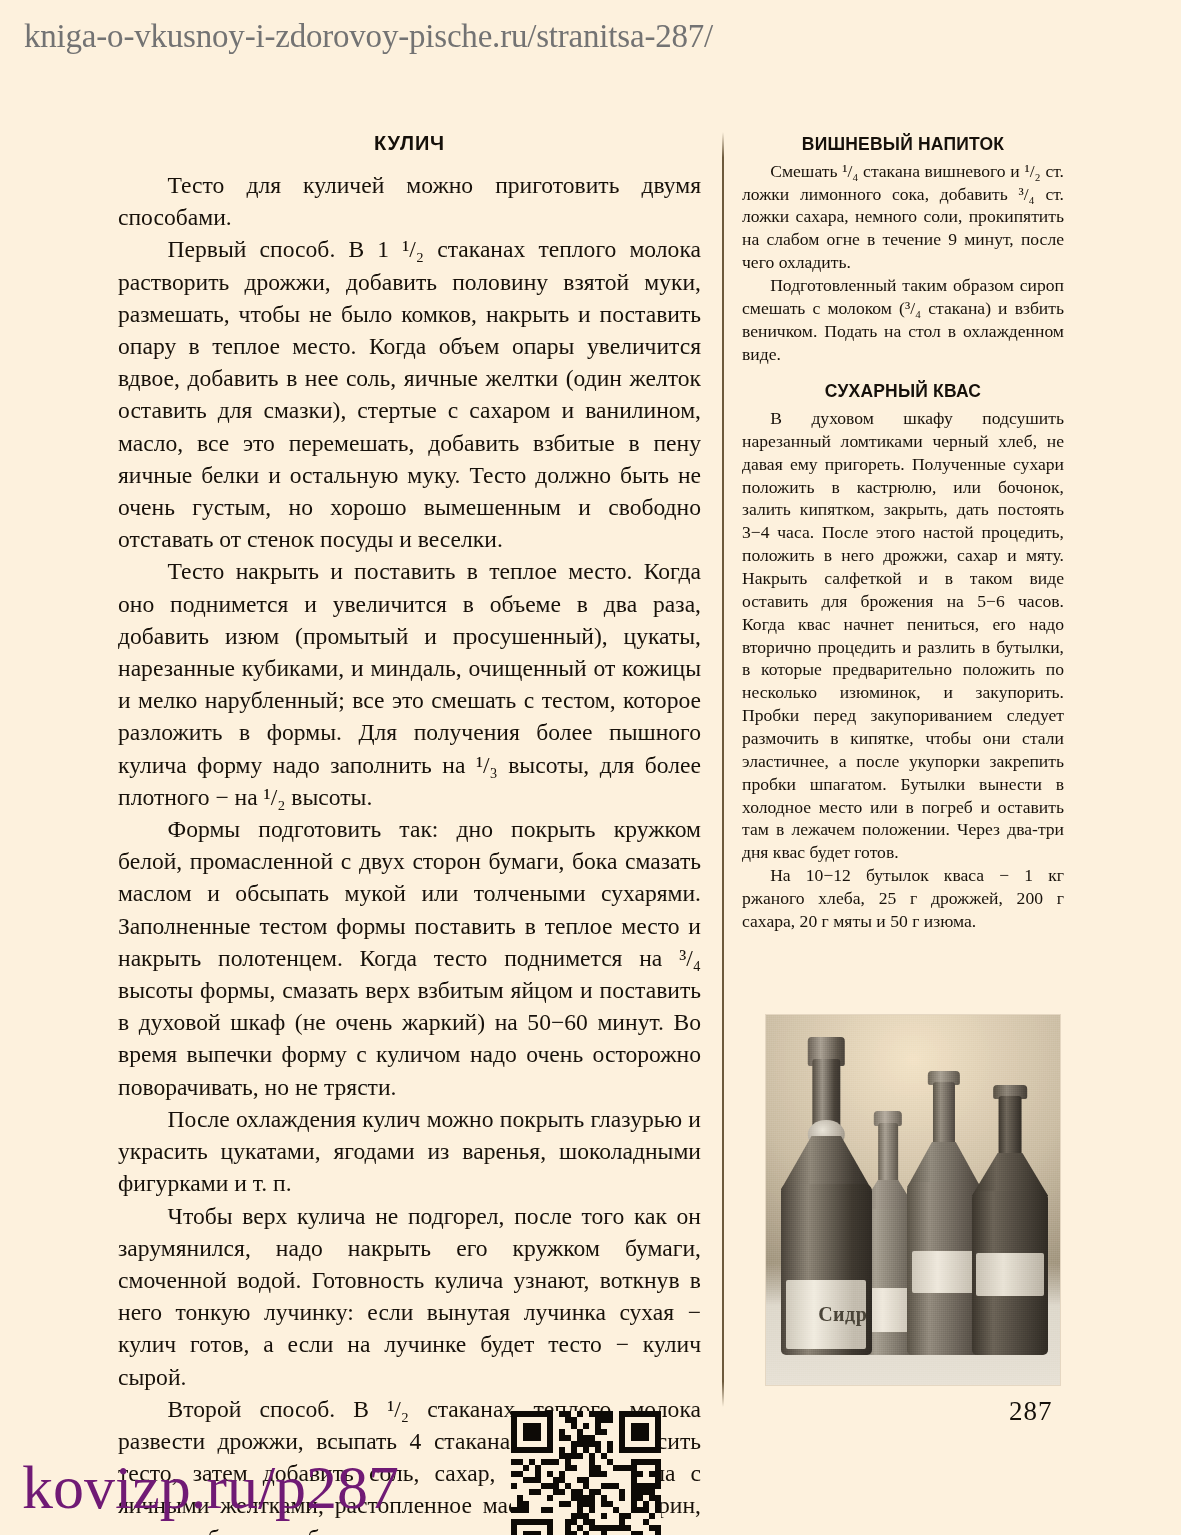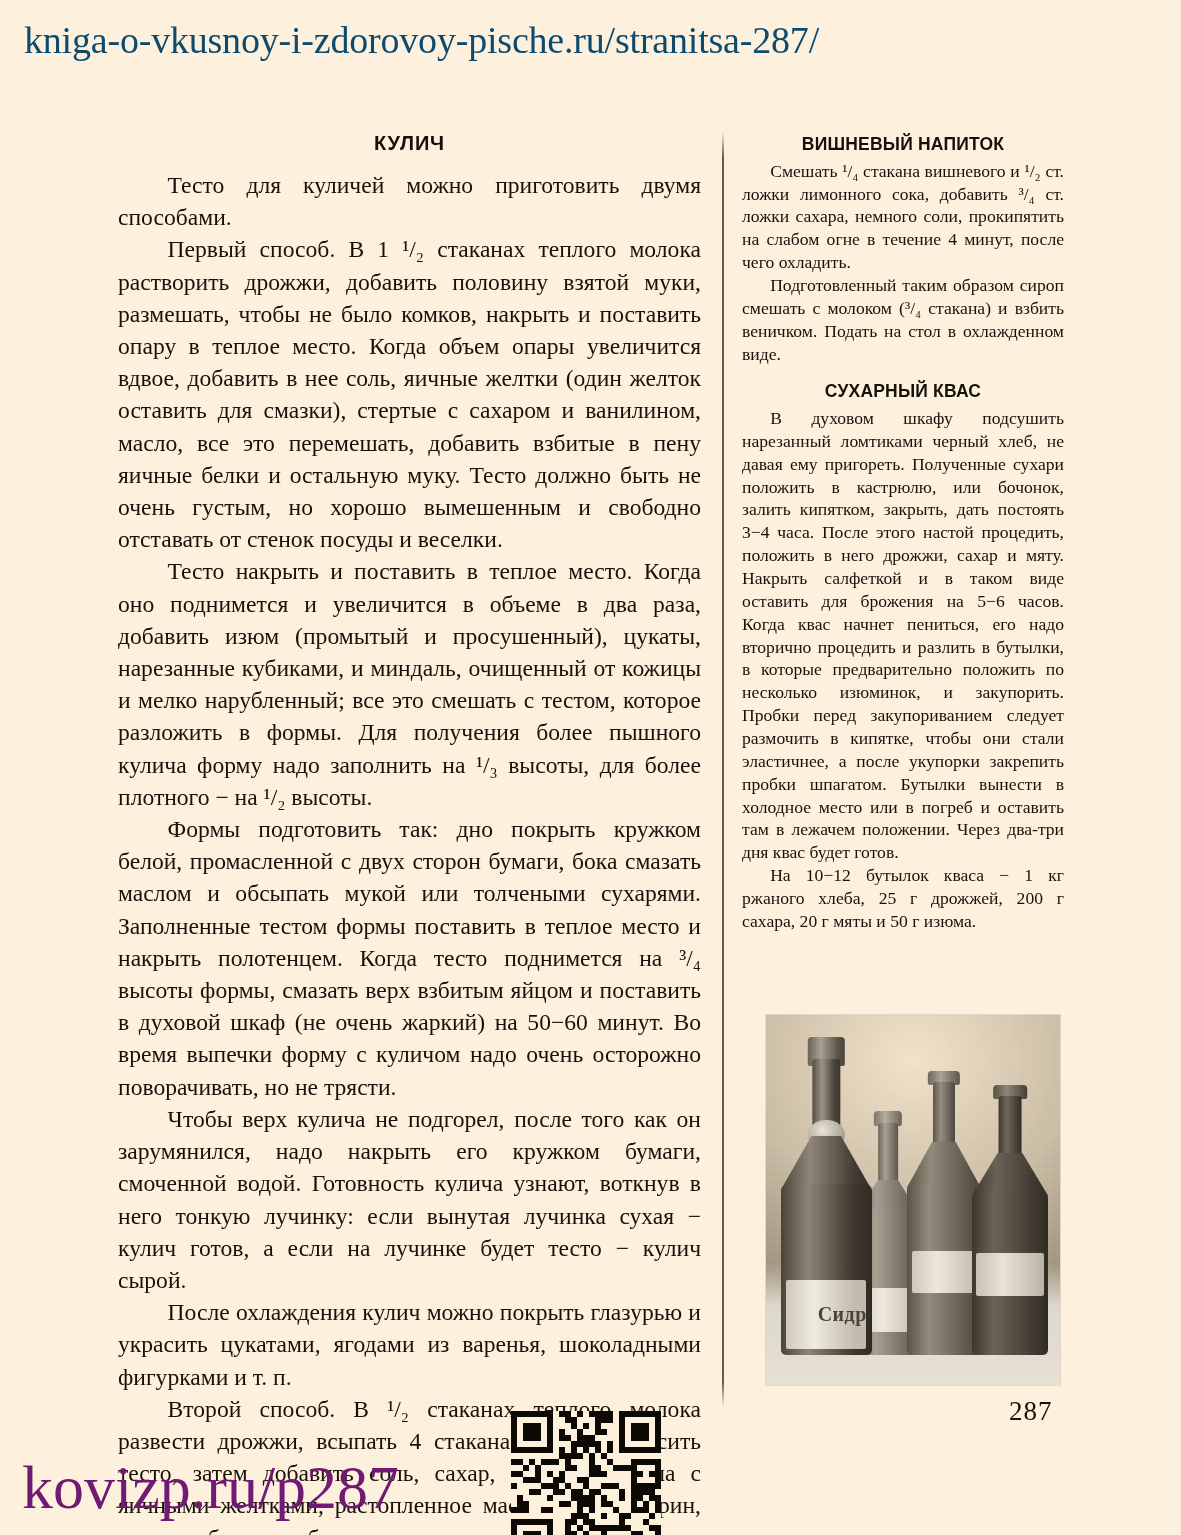--- a/index.html
+++ b/index.html
@@ -19,23 +19,23 @@
   .page {
     position: absolute;
     inset: 0;
   }
 
   
   .header-url {
     position: absolute;
     left: 24px;
     top: 18px;
-    font-size: 38px;
+    font-size: 33px;
     letter-spacing: -0.2px;
-    color: #0c4a6e;
+    color: #737373;
     white-space: nowrap;
     font-family: "Liberation Serif", "DejaVu Serif", serif;
   }
 
   
   .footer-url {
     position: absolute;
     left: 22px;
     top: 1452px;
     font-size: 62px;
@@ -170,21 +170,21 @@
     transform: translateX(-50%);
     border-radius: 4px 4px 2px 2px;
   }
   .bottle .label {
     position: absolute;
     left: 6%;
     right: 6%;
     border-radius: 2px;
     display: flex;
     align-items: center;
-    justify-content: center;
+    justify-content: flex-start;
     overflow: hidden;
     padding-left: 32px;
   }
   .bottle .label-text {
     font-family: "Liberation Serif", "DejaVu Serif", serif;
     font-weight: bold;
     color: #4a4438;
     letter-spacing: 0.5px;
     line-height: 1;
     white-space: nowrap;
@@ -262,32 +262,32 @@
   <div class="header-url">kniga-o-vkusnoy-i-zdorovoy-pische.ru/stranitsa-287/</div>
 
   <div class="book">
 
     <div class="col-left">
       <h2 class="recipe-title">КУЛИЧ</h2>
       <p class="para">Тесто для куличей можно приготовить двумя способами.</p>
       <p class="para">Первый способ. В 1 ¹/₂ стаканах теплого молока растворить дрожжи, добавить половину взятой муки, размешать, чтобы не было комков, накрыть и поставить опару в теплое место. Когда объем опары увеличится вдвое, добавить в нее соль, яичные желтки (один желток оставить для смазки), стертые с сахаром и ванилином, масло, все это перемешать, добавить взбитые в пену яичные белки и остальную муку. Тесто должно быть не очень густым, но хорошо вымешенным и свободно отставать от стенок посуды и веселки.</p>
       <p class="para">Тесто накрыть и поставить в теплое место. Когда оно поднимется и увеличится в объеме в два раза, добавить изюм (промытый и просушенный), цукаты, нарезанные кубиками, и миндаль, очищенный от кожицы и мелко нарубленный; все это смешать с тестом, которое разложить в формы. Для получения более пышного кулича форму надо заполнить на ¹/₃ высоты, для более плотного − на ¹/₂ высоты.</p>
       <p class="para">Формы подготовить так: дно покрыть кружком белой, промасленной с двух сторон бумаги, бока смазать маслом и обсыпать мукой или толчеными сухарями. Заполненные тестом формы поставить в теплое место и накрыть полотенцем. Когда тесто поднимется на ³/₄ высоты формы, смазать верх взбитым яйцом и поставить в духовой шкаф (не очень жаркий) на 50−60 минут. Во время выпечки форму с куличом надо очень осторожно поворачивать, но не трясти.</p>
+      <p class="para">После охлаждения кулич можно покрыть глазурью и украсить цукатами, ягодами из варенья, шоколадными фигурками и т. п.</p>
       <p class="para">Чтобы верх кулича не подгорел, после того как он зарумянился, надо накрыть его кружком бумаги, смоченной водой. Готовность кулича узнают, воткнув в него тонкую лучинку: если вынутая лучинка сухая − кулич готов, а если на лучинке будет тесто − кулич сырой.</p>
-      <p class="para">После охлаждения кулич можно покрыть глазурью и украсить цукатами, ягодами из варенья, шоколадными фигурками и т. п.</p>
       <p class="para">Второй способ. В ¹/₂ стаканах теплого молока развести дрожжи, всыпать 4 стакана муки и замесить тесто, затем добавить соль, сахар, стертый добела с яичными желтками, растопленное масло или маргарин, яичные белки, взбитые в пену; все это перемешать, сверху посыпать мукой, накрыть и поставить на ночь в защищенное от сквозняка место. Утром добавить остальную муку, ванилин, смешанный с сахаром, вымесить тесто так, как указано в описании первого способа приготовления. Тесто накрыть и поставить в теплое место для подъема. После того как тесто поднимется, прибавить изюм, миндаль и пр., перемешать и разложить в формы. В остальном поступать так же, как указано выше.</p>
 
     </div>
 
     <div class="divider"></div>
 
     <div class="col-right">
 
       <h2 class="recipe-title">ВИШНЕВЫЙ НАПИТОК</h2>
-      <p class="para">Смешать ¹/₄ стакана вишневого и ¹/₂ ст. ложки лимонного сока, добавить ³/₄ ст. ложки сахара, немного соли, прокипятить на слабом огне в течение 4 минут, после чего охладить.</p>
+      <p class="para">Смешать ¹/₄ стакана вишневого и ¹/₂ ст. ложки лимонного сока, добавить ³/₄ ст. ложки сахара, немного соли, прокипятить на слабом огне в течение 9 минут, после чего охладить.</p>
       <p class="para">Подготовленный таким образом сироп смешать с молоком (³/₄ стакана) и взбить веничком. Подать на стол в охлажденном виде.</p>
 
 
       <h2 class="recipe-title spaced">СУХАРНЫЙ КВАС</h2>
       <p class="para">В духовом шкафу подсушить нарезанный ломтиками черный хлеб, не давая ему пригореть. Полученные сухари положить в кастрюлю, или бочонок, залить кипятком, закрыть, дать постоять 3−4 часа. После этого настой процедить, положить в него дрожжи, сахар и мяту. Накрыть салфеткой и в таком виде оставить для брожения на 5−6 часов. Когда квас начнет пениться, его надо вторично процедить и разлить в бутылки, в которые предварительно положить по несколько изюминок, и закупорить. Пробки перед закупориванием следует размочить в кипятке, чтобы они стали эластичнее, а после укупорки закрепить пробки шпагатом. Бутылки вынести в холодное место или в погреб и оставить там в лежачем положении. Через два-три дня квас будет готов.</p>
       <p class="para">На 10−12 бутылок кваса − 1 кг ржаного хлеба, 25 г дрожжей, 200 г сахара, 20 г мяты и 50 г изюма.</p>
 
     </div>
   </div>
 

